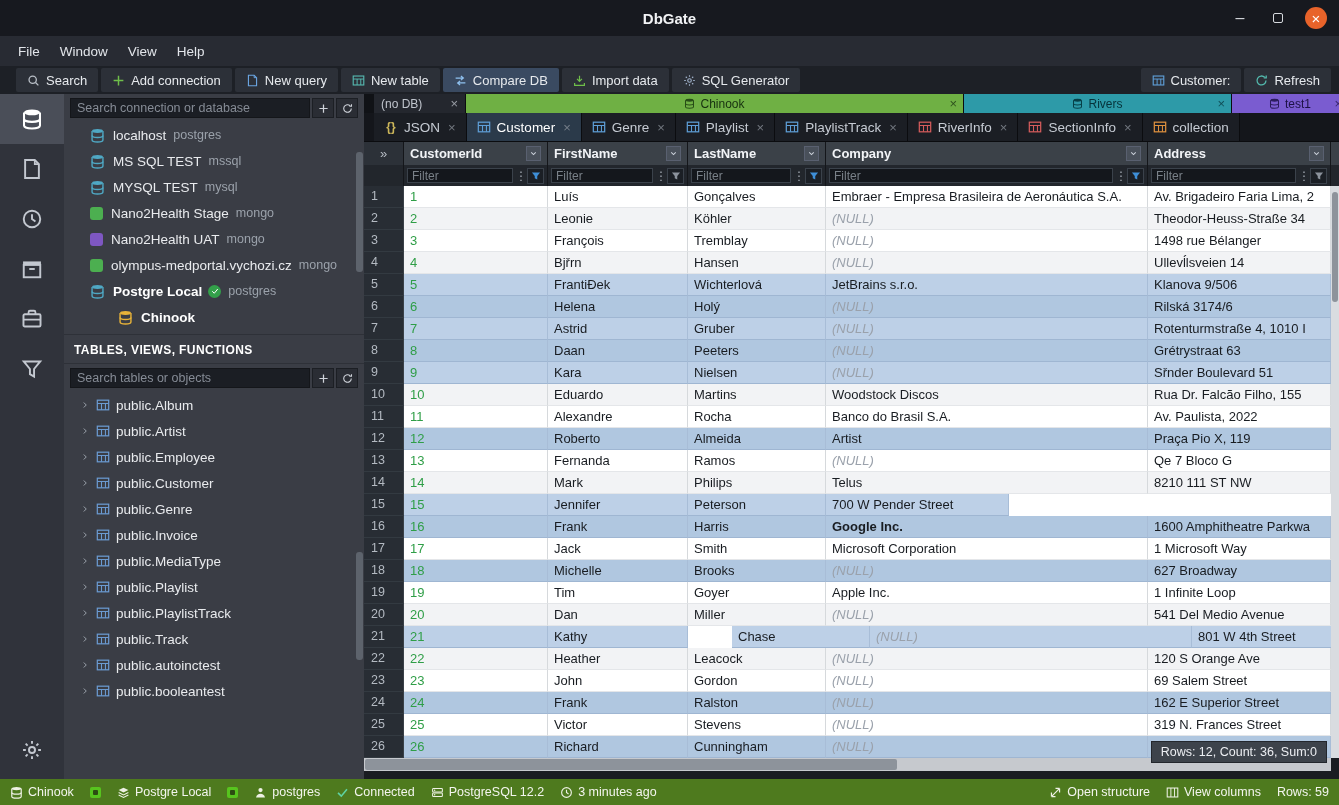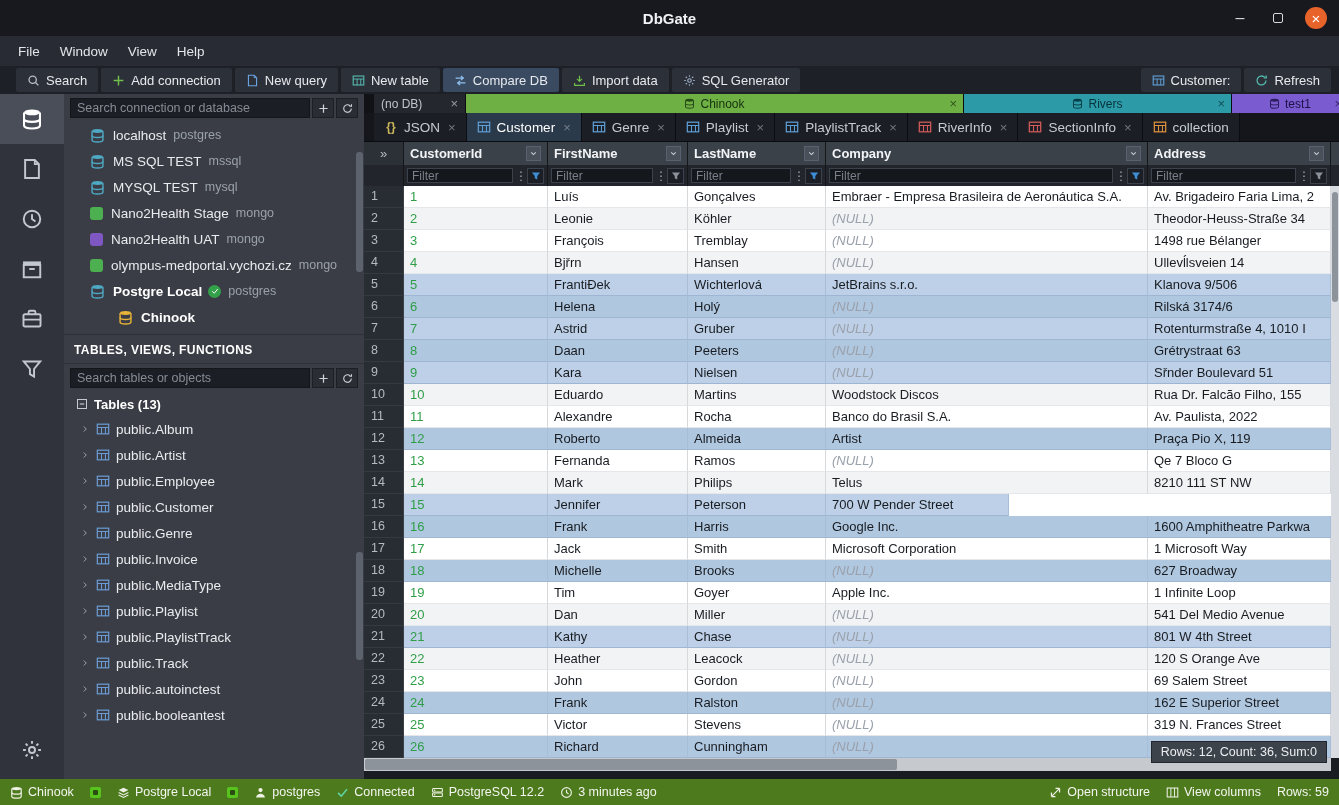--- a/index.html
+++ b/index.html
@@ -378,29 +378,20 @@
             <path d="M8 2v12M2 8h12" stroke="currentColor" stroke-width="1.8"></path>
           </svg>
         </button>
       <button class="mini-btn">
           <svg viewBox="0 0 16 16">
             <path d="M13.5 8a5.5 5.5 0 1 1-1.6-3.9" fill="none" stroke="currentColor" stroke-width="1.6"></path>
             <path d="M13.8 1.8v3h-3" fill="none" stroke="currentColor" stroke-width="1.6"></path>
           </svg>
         </button>
     </div>
-    <div class="group-row">
-      <span class="gicon">
-          <svg viewBox="0 0 16 16">
-            <rect x="2" y="2" width="12" height="12" fill="none" stroke="currentColor" stroke-width="1.3"></rect>
-            <path d="M5 8h6" stroke="currentColor" stroke-width="1.5"></path>
-          </svg>
-        </span>
-      <span>Tables (13)</span>
-    </div>
     <div id="obj-list">
         <div class="obj-item">
           <span class="icon" style="color: rgb(154, 161, 171); width: 10px; height: 10px; font-size: 10px;">
             <svg viewBox="0 0 16 16">
               <path d="M6 4l4 4-4 4" fill="none" stroke="currentColor" stroke-width="1.6"></path>
             </svg>
           </span>
           <span class="icon" style="color: rgb(107, 155, 210); width: 14px; height: 14px; font-size: 14px;">
             <svg viewBox="0 0 16 16">
               <rect x="1.5" y="2.5" width="13" height="11" fill="none" stroke="currentColor" stroke-width="1.4"></rect>
@@ -917,21 +908,21 @@
             <div class="cell id" style="width: 144px;">15</div>
             <div class="cell" style="width: 140px;">Jennifer</div>
             <div class="cell" style="width: 138px;">Peterson</div>
             <div class="cell" style="width: 183px;">700 W Pender Street</div>
           </div>
           <div class="grow alt sel">
             <div class="cell rownum" style="width: 40px;">16</div>
             <div class="cell id" style="width: 144px;">16</div>
             <div class="cell" style="width: 140px;">Frank</div>
             <div class="cell" style="width: 138px;">Harris</div>
-            <div class="cell" style="width: 322px;">Google Inc.</div>
+            <div class="cell" style="width: 322px; font-weight: bold;">Google Inc.</div>
             <div class="cell" style="width: 183px;">1600 Amphitheatre Parkwa</div>
           </div>
           <div class="grow">
             <div class="cell rownum" style="width: 40px;">17</div>
             <div class="cell id" style="width: 144px;">17</div>
             <div class="cell" style="width: 140px;">Jack</div>
             <div class="cell" style="width: 138px;">Smith</div>
             <div class="cell" style="width: 322px;">Microsoft Corporation</div>
             <div class="cell" style="width: 183px;">1 Microsoft Way</div>
           </div>
@@ -956,21 +947,21 @@
             <div class="cell id" style="width: 144px;">20</div>
             <div class="cell" style="width: 140px;">Dan</div>
             <div class="cell" style="width: 138px;">Miller</div>
             <div class="cell" style="width: 322px;"><span class="null">(NULL)</span></div>
             <div class="cell" style="width: 183px;">541 Del Medio Avenue</div>
           </div>
           <div class="grow sel">
             <div class="cell rownum" style="width: 40px;">21</div>
             <div class="cell id" style="width: 144px;">21</div>
             <div class="cell" style="width: 140px;">Kathy</div>
-            <div class="cell" style="width: 138px;">Chase</div>
+            <div class="cell" style="width: 138px; margin-left: 44px;">Chase</div>
             <div class="cell" style="width: 322px;"><span class="null">(NULL)</span></div>
             <div class="cell" style="width: 183px;">801 W 4th Street</div>
           </div>
           <div class="grow alt">
             <div class="cell rownum" style="width: 40px;">22</div>
             <div class="cell id" style="width: 144px;">22</div>
             <div class="cell" style="width: 140px;">Heather</div>
             <div class="cell" style="width: 138px;">Leacock</div>
             <div class="cell" style="width: 322px;"><span class="null">(NULL)</span></div>
             <div class="cell" style="width: 183px;">120 S Orange Ave</div>

